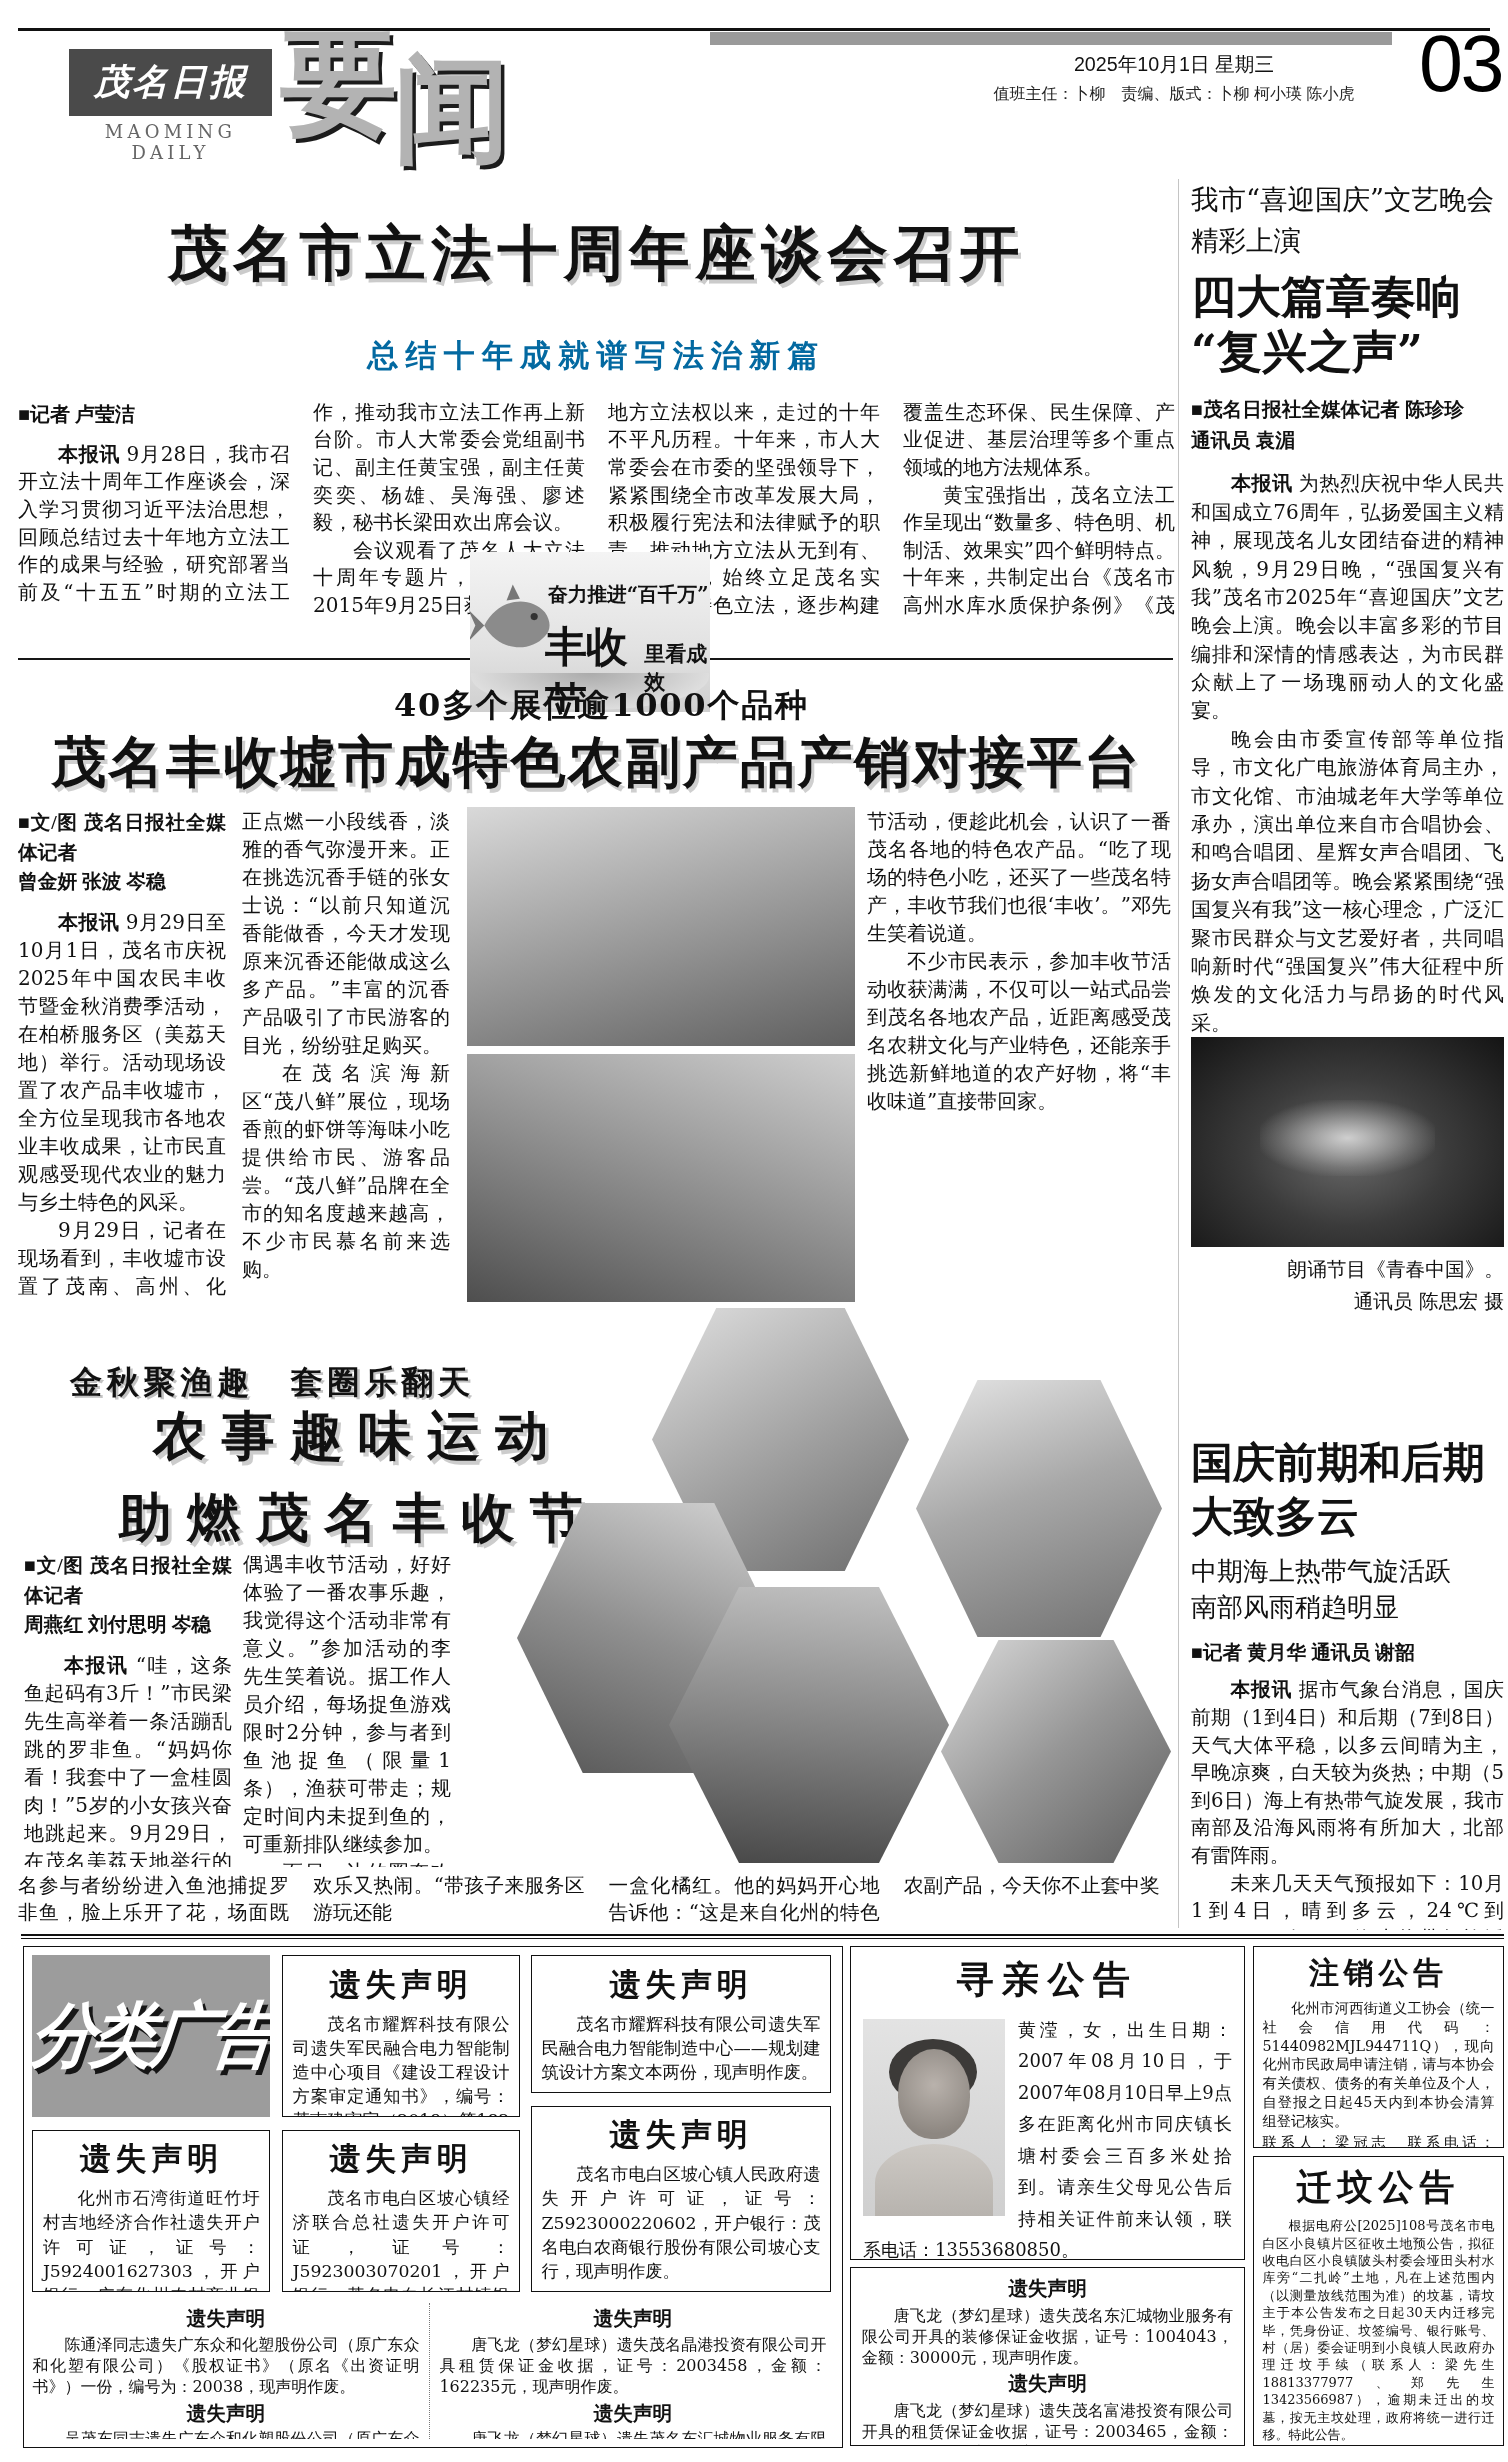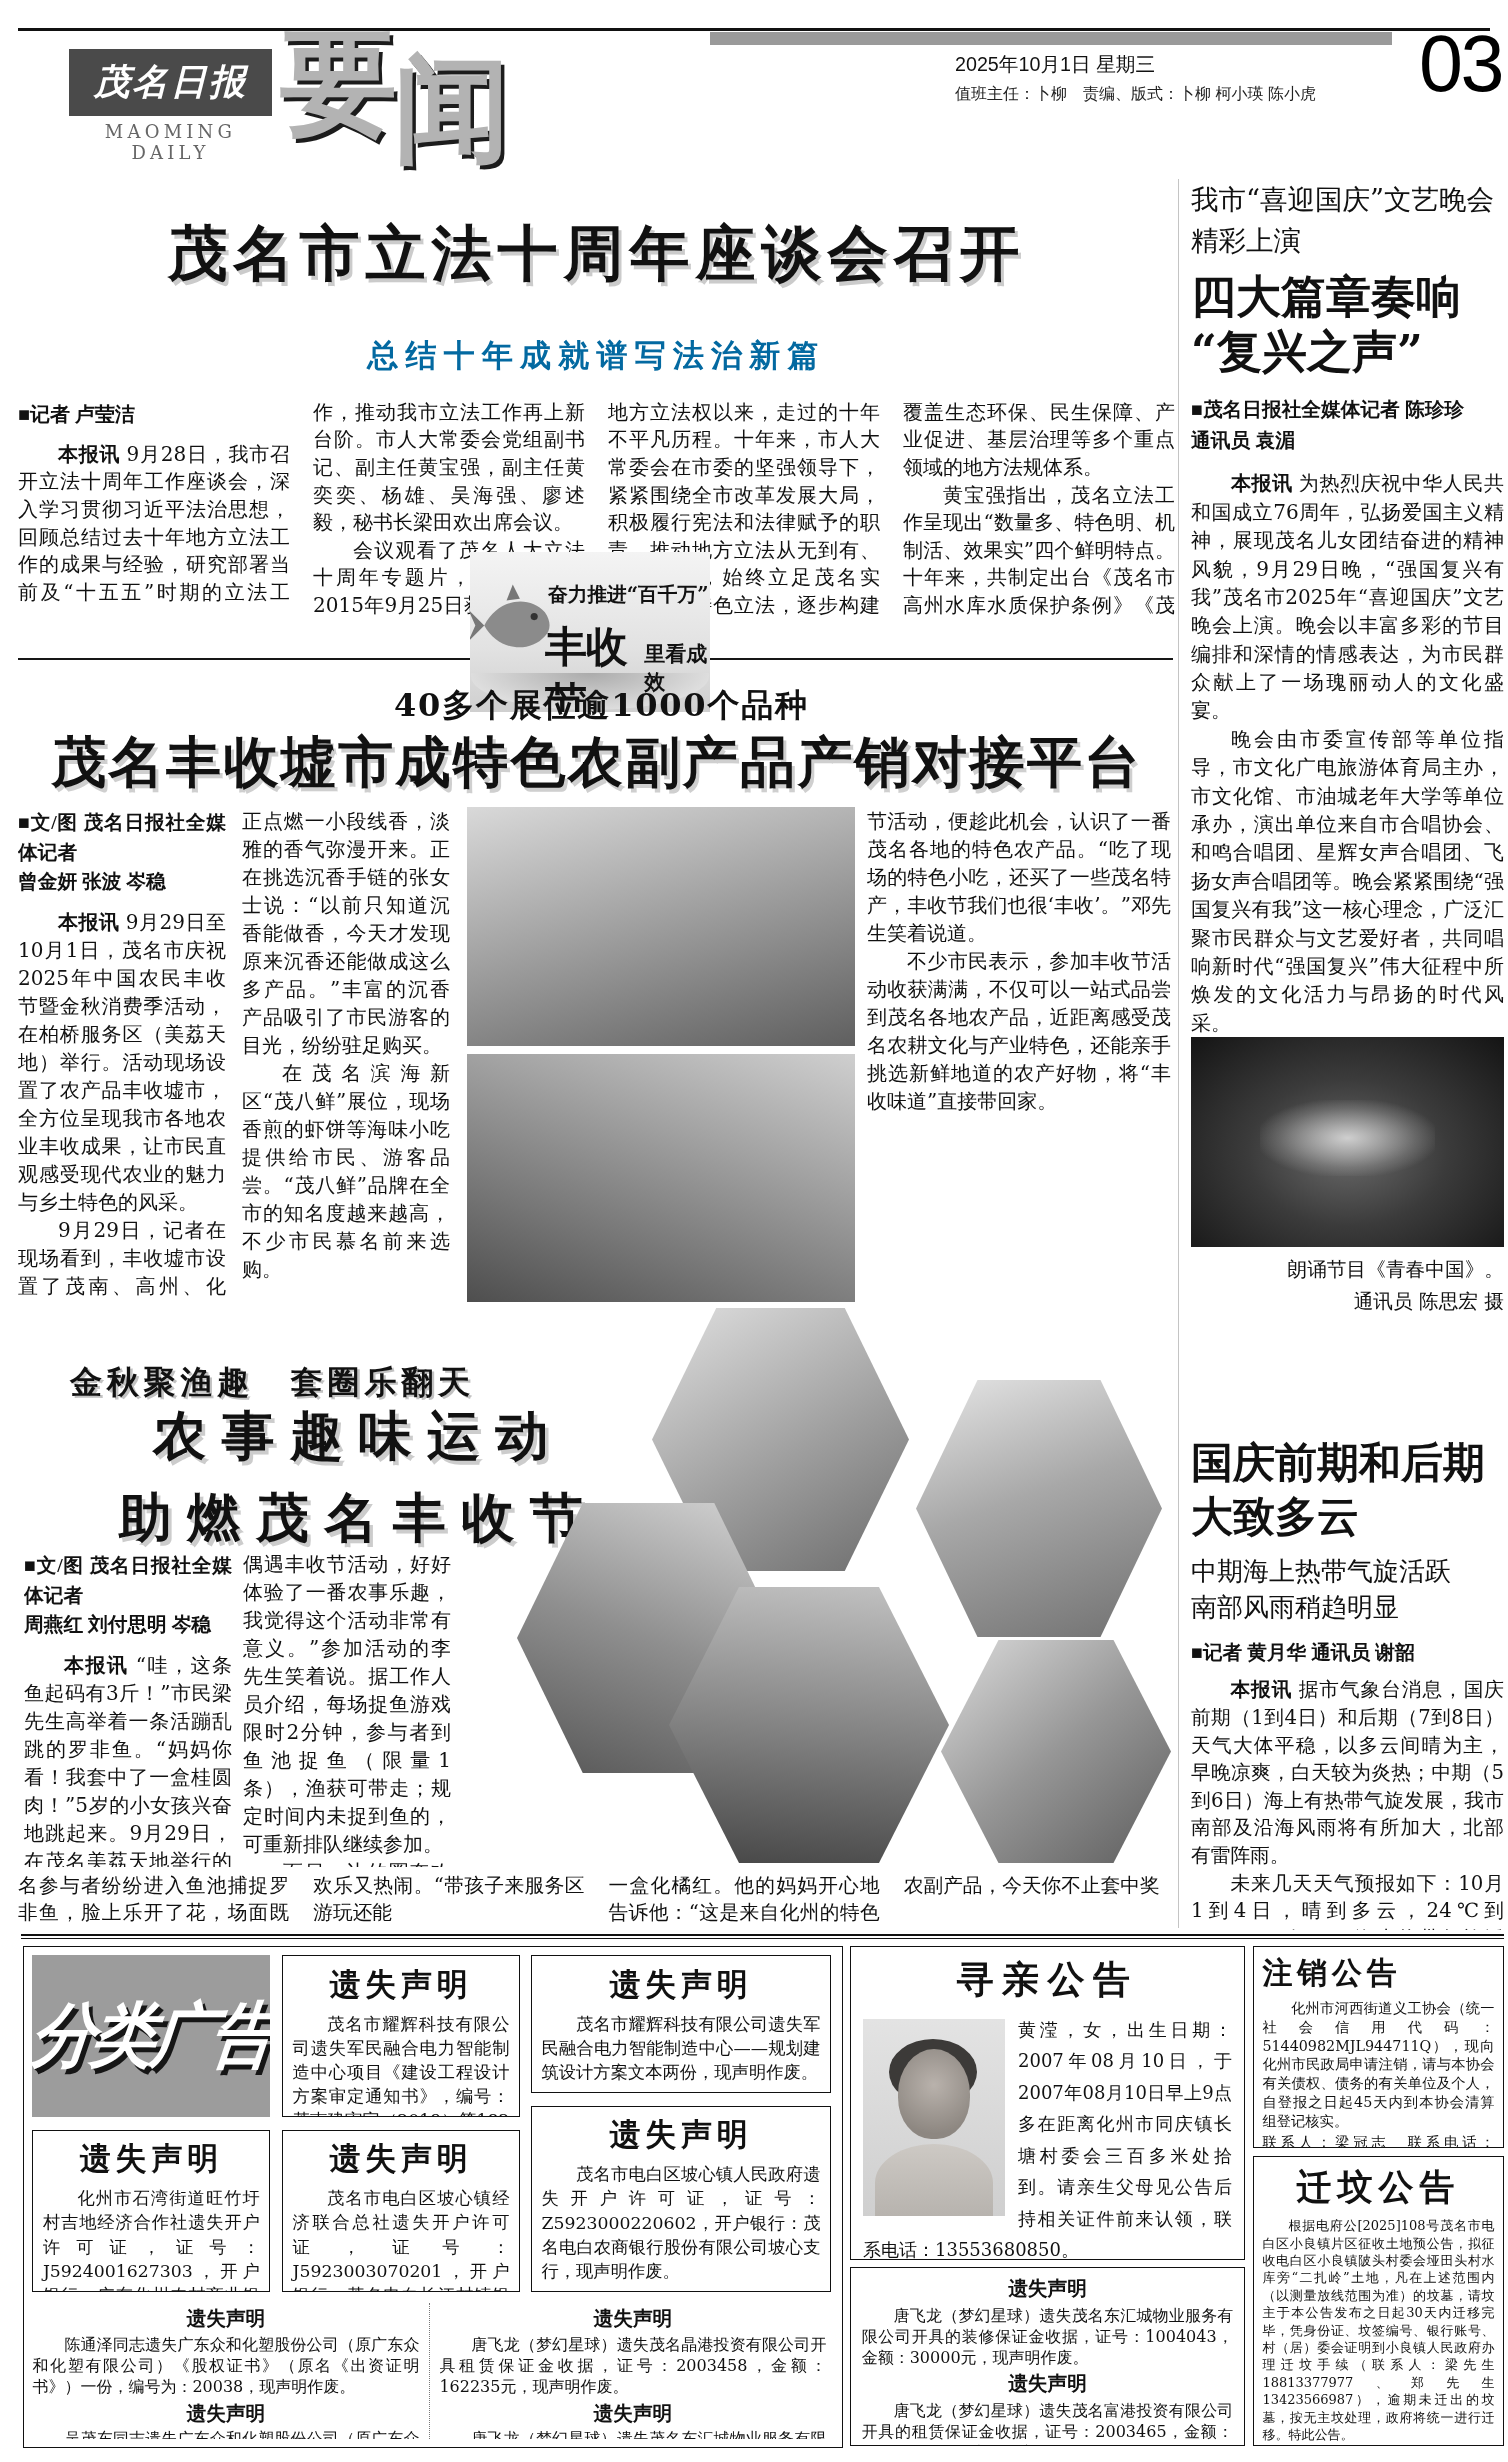--- a/index.html
+++ b/index.html
@@ -16,21 +16,21 @@
   .gray-band{left:710px;top:32px;width:682px;height:13px;background:#9a9a9a;}
   .logo-box{left:69px;top:49px;width:203px;height:67px;background:#4a4a4a;color:#fff;
             display:flex;align-items:center;justify-content:center;font-style:italic;
             font-weight:bold;font-size:36px;letter-spacing:2.4px;}
   .logo-en{left:69px;top:121px;width:203px;text-align:center;font-size:18px;color:#666;
            letter-spacing:4.2px;}
   .section-mark{left:280px;top:24px;display:flex;font-weight:bold;color:#b3b3b3;
                 text-shadow:3.6px 4.2px 0 #1c1c1c;line-height:1;}
   .section-mark .c1{font-size:117px;}
   .section-mark .c2{font-size:117px;margin-top:26px;margin-left:-3.6px;}
-  .dateline{left:955px;top:51px;width:438px;text-align:left;font-family:"Liberation Sans",sans-serif;color:#111;}
+  .dateline{left:955px;top:51px;width:438px;text-align:center;font-family:"Liberation Sans",sans-serif;color:#111;}
   .dateline .d1{font-size:19.7px;margin-bottom:6px;}
   .dateline .d2{font-size:16px;color:#222;}
   .pageno{left:1419px;top:18px;font-family:"Liberation Sans",sans-serif;font-size:79px;
           font-weight:500;letter-spacing:-2.4px;color:#000;}
 
   
   .v-rule{left:1178px;top:179px;width:1.2px;height:1749px;background:#c4c4c4;}
   .mid-rule-a{left:18px;top:658px;width:452px;height:1.8px;background:#161616;}
   .mid-rule-b{left:709px;top:658px;width:464px;height:1.8px;background:#161616;}
 
@@ -155,21 +155,21 @@
             background:#3c3a38;}
   .xq-photo .torso{position:absolute;left:12px;top:125px;width:118px;height:78px;border-radius:50% 50% 0 0;
             background:linear-gradient(#cdc9c4,#b5b1ac);}
   .xq-body{font-size:18px;line-height:1.75;text-align:justify;}
 
   .sa3{left:850px;top:2267px;width:395px;height:179px;border:1.8px solid #111;
        padding:4.8px 10.7px;box-sizing:border-box;overflow:hidden;background:#fff;}
 
   .zx-box{left:1253px;top:1946px;width:251px;height:202px;border:1.8px solid #111;
           padding:6px 8.4px;box-sizing:border-box;overflow:hidden;background:#fff;}
-  .zx-t{font-size:30px;font-weight:bold;text-align:left;letter-spacing:4.8px;margin-bottom:4.8px;}
+  .zx-t{font-size:30px;font-weight:bold;text-align:center;letter-spacing:4.8px;margin-bottom:4.8px;}
   .zx-box p{font-size:14.3px;line-height:1.32;text-align:justify;}
   .zx-contact{text-indent:0;margin-top:2.4px;}
 
   .qf-box{left:1253px;top:2156px;width:251px;height:290px;border:1.8px solid #111;
           padding:7.2px 8.4px;box-sizing:border-box;overflow:hidden;background:#fff;}
   .qf-t{font-size:35px;font-weight:bold;text-align:center;letter-spacing:6px;margin-bottom:6px;}
   .qf-box p{font-size:13px;line-height:1.34;text-align:justify;}
 </style>
 </head>
 <body>

